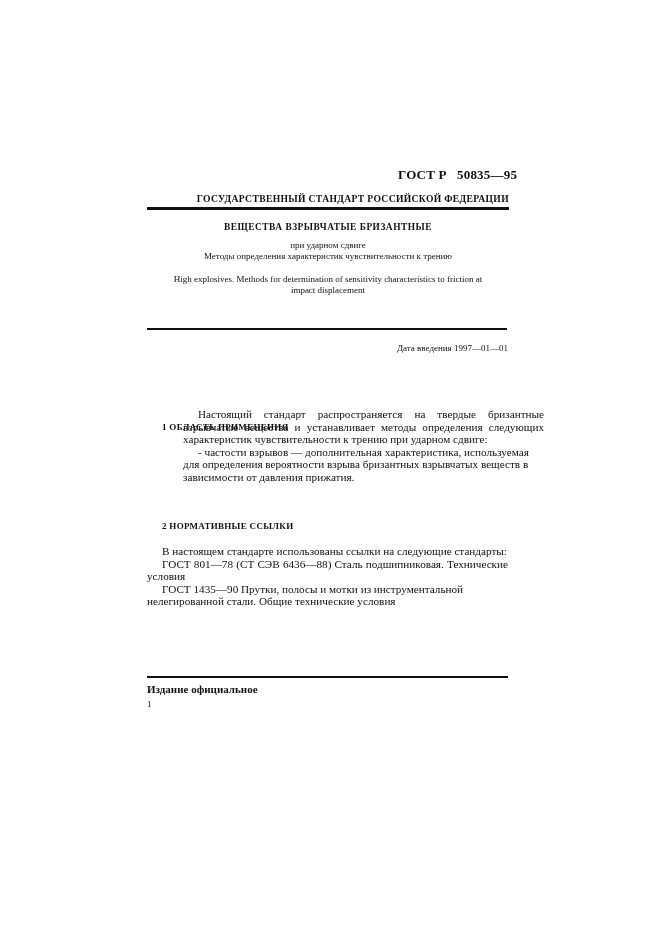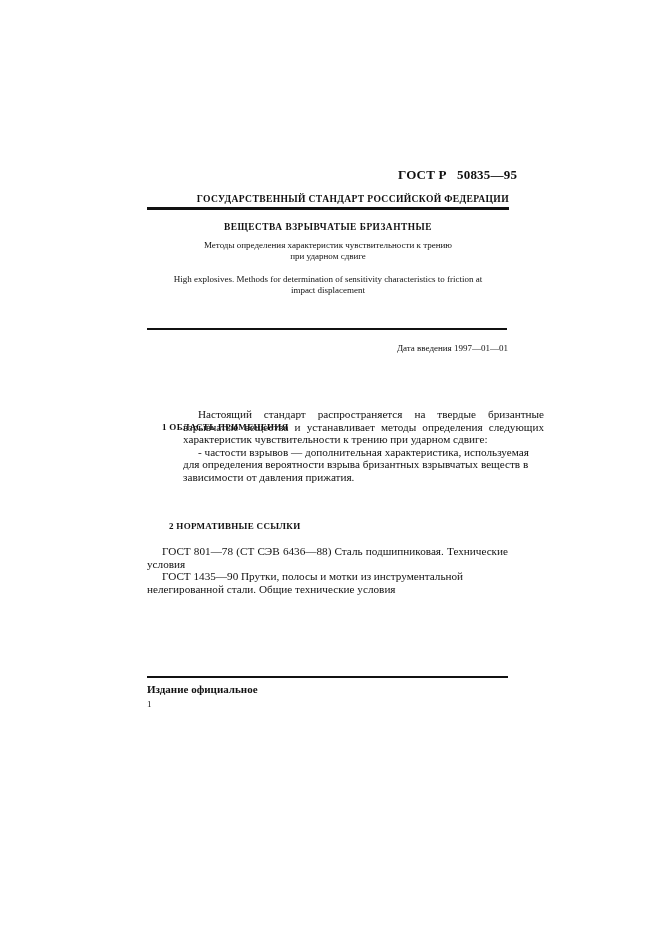--- a/index.html
+++ b/index.html
@@ -34,21 +34,21 @@
       font-size: 9px; line-height: 11px;
     }
     .date {
       left: 300px; top: 343px; width: 208px; text-align: right;
       font-weight: normal; font-size: 9px; white-space: nowrap;
     }
     .section-h {
       font-weight: bold; font-size: 9px; letter-spacing: 0.3px; white-space: nowrap;
     }
     .sec1-h { left: 162px; top: 390px; margin-top: 32px; }
-    .sec2-h { left: 162px; top: 521px; margin-left: 7px; }
+    .sec2-h { left: 162px; top: 521px; }
     .para {
       left: 147px; width: 361px; font-size: 11.2px; line-height: 12.6px;
       text-align: justify;
     }
     .para p { margin: 0; }
     .para .ind { text-indent: 15px; }
     .sec1-body { top: 408px; margin-left: 36px; }
     .sec2-body { top: 545px; }
     .footer-label {
       left: 147px; top: 683px; font-weight: bold; font-size: 11px; white-space: nowrap;
@@ -58,38 +58,39 @@
   </style>
 </head>
 <body>
 
 <div class="abs gost-code">ГОСТ Р   50835—95</div>
 <div class="abs state-std">ГОСУДАРСТВЕННЫЙ СТАНДАРТ РОССИЙСКОЙ ФЕДЕРАЦИИ</div>
 <div class="abs rule rule-top"></div>
 
 <div class="abs title">ВЕЩЕСТВА ВЗРЫВЧАТЫЕ БРИЗАНТНЫЕ</div>
 <div class="abs subtitle">
+  <div>при ударном сдвиге</div>
   <div>Методы определения характеристик чувствительности к трению</div>
-  <div>при ударном сдвиге</div>
 </div>
 <div class="abs en-title">
   <div>High explosives. Methods for determination of sensitivity characteristics to friction at</div>
   <div>impact displacement</div>
 </div>
 
 <div class="abs rule rule-mid"></div>
 <div class="abs date">Дата введения 1997—01—01</div>
 
 <div class="abs section-h sec1-h">1 ОБЛАСТЬ ПРИМЕНЕНИЯ</div>
 <div class="abs para sec1-body">
   <p class="ind">Настоящий стандарт распространяется на твердые бризантные взрывчатые вещества и устанавливает методы определения следующих характеристик чувствительности к трению при ударном сдвиге:</p>
   <p class="ind last">- частости взрывов — дополнительная характеристика, используемая для определения вероятности взрыва бризантных взрывчатых веществ в зависимости от давления прижатия.</p>
 </div>
 
 <div class="abs section-h sec2-h">2 НОРМАТИВНЫЕ ССЫЛКИ</div>
 <div class="abs para sec2-body">
+  <p class="ind">В настоящем стандарте использованы ссылки на следующие стандарты:</p>
   <p class="ind">ГОСТ 801—78 (СТ СЭВ 6436—88) Сталь подшипниковая. Технические условия</p>
   <p class="ind last">ГОСТ 1435—90 Прутки, полосы и мотки из инструментальной нелегированной стали. Общие технические условия</p>
 </div>
 
 <div class="abs rule rule-bot"></div>
 <div class="abs footer-label">Издание официальное</div>
 <div class="abs page-num">1</div>
 
 </body></html>

